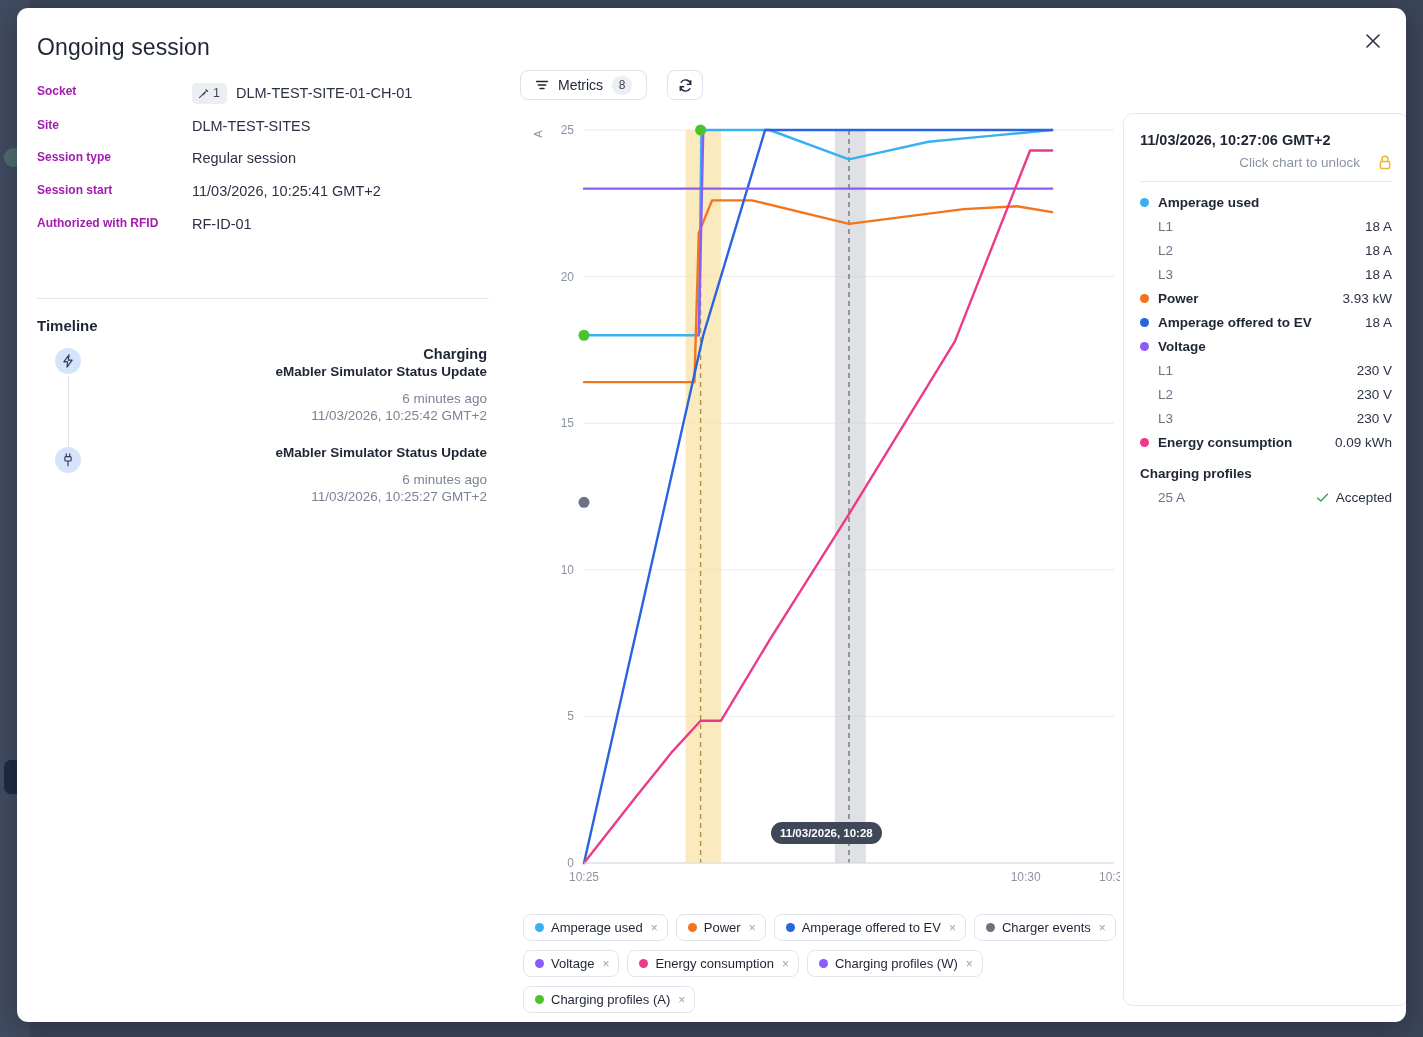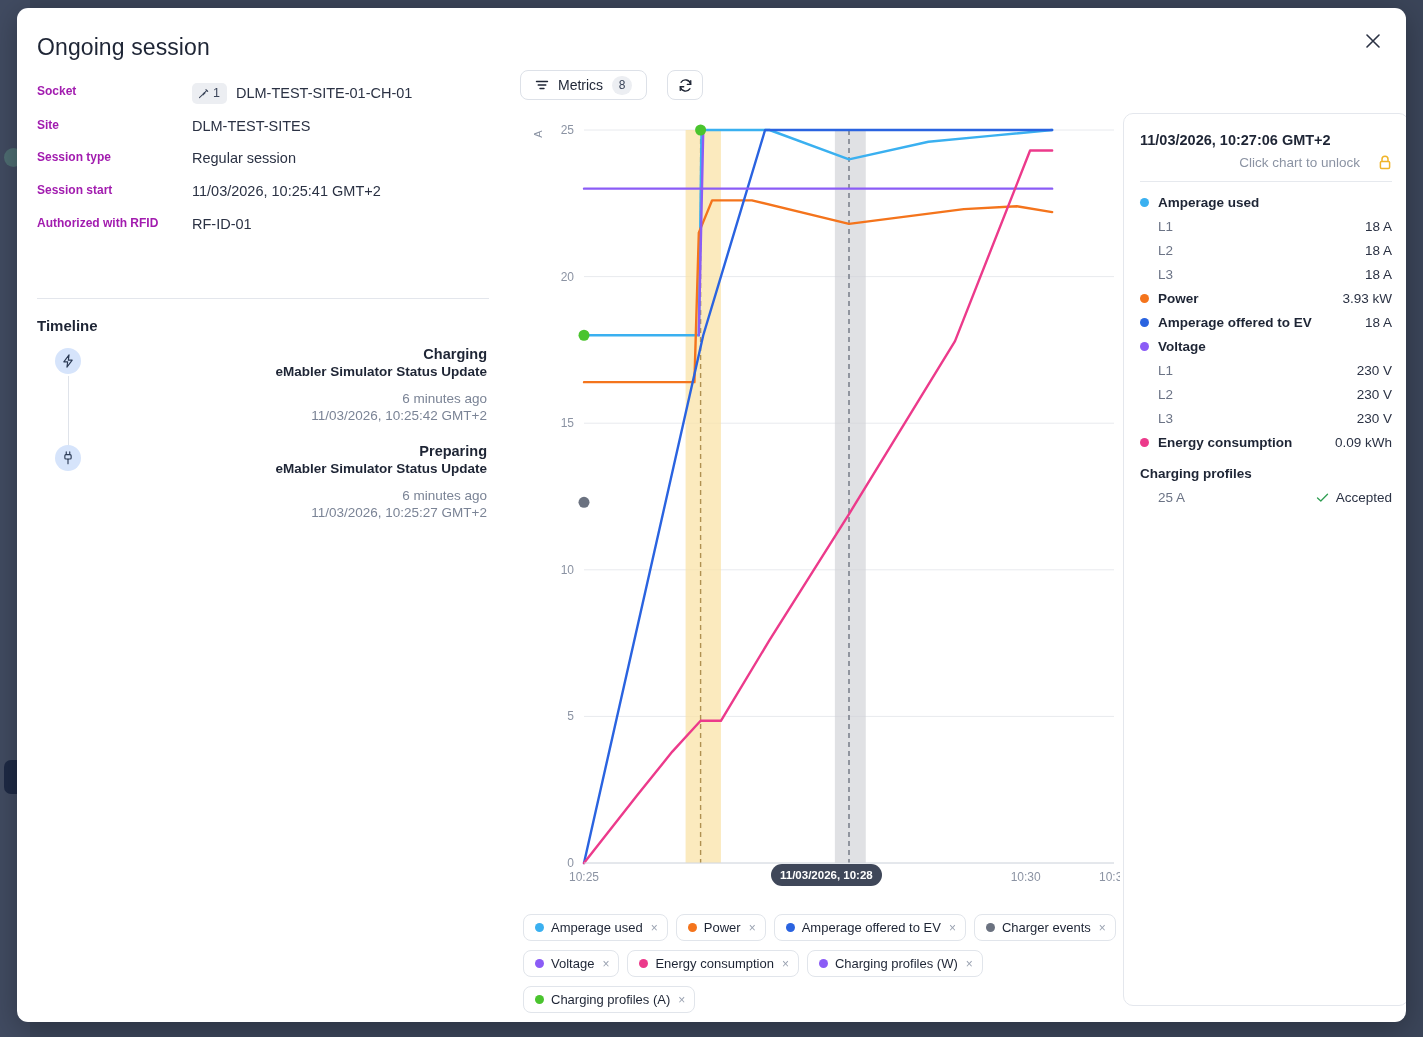--- a/index.html
+++ b/index.html
@@ -112,21 +112,21 @@
     width: 36px; height: 30px; background: #fff; border: 1px solid #dde1e8;
     border-radius: 8px; cursor: pointer; display: flex;
     align-items: center; justify-content: center; color: #1e2535;
   }
   #refresh-btn svg { width: 15px; height: 15px; }
 
   
   #chart-area { position: absolute; left: 503px; top: 100px; width: 600px; height: 790px; }
   #chart-svg { position: absolute; left: 0; top: 0; }
   #x-tooltip {
-    position: absolute; left: 251px; top: 756px;
+    position: absolute; left: 251px; top: 714px;
     background: #3f4759; color: #fff; font-size: 11.5px; font-weight: 600;
     padding: 5px 9px; border-radius: 11px; white-space: nowrap;
   }
 
   
   #legend {
     position: absolute; left: 506px; top: 906px; width: 600px;
     display: flex; flex-wrap: wrap; gap: 9px 8px;
   }
   .chip {
@@ -246,21 +246,20 @@
       <div class="tl-time">11/03/2026, 10:25:42 GMT+2</div>
     </div>
     <div class="tl-item">
       <div class="tl-dot">
         <svg viewBox="0 0 14 16" fill="none" stroke="#2b3a55" stroke-width="1.3" stroke-linecap="round">
           <path d="M5 1 V4 M9 1 V4"></path>
           <rect x="3.4" y="4.2" width="7.2" height="5" rx="1.2"></rect>
           <path d="M7 9.4 V14.6"></path>
         </svg>
       </div>
-      <div class="tl-name">Preparing</div>
       <div class="tl-sub">eMabler Simulator Status Update</div>
       <div class="tl-ago">6 minutes ago</div>
       <div class="tl-time">11/03/2026, 10:25:27 GMT+2</div>
     </div>
   </div>
 
   <div id="toolbar">
     <button id="metrics-btn">
       <svg viewBox="0 0 14 14" fill="none" stroke="#1e2535" stroke-width="1.4" stroke-linecap="round">
         <path d="M1.5 3.5 H12.5 M3.2 7 H10.8 M5 10.5 H9"></path>

